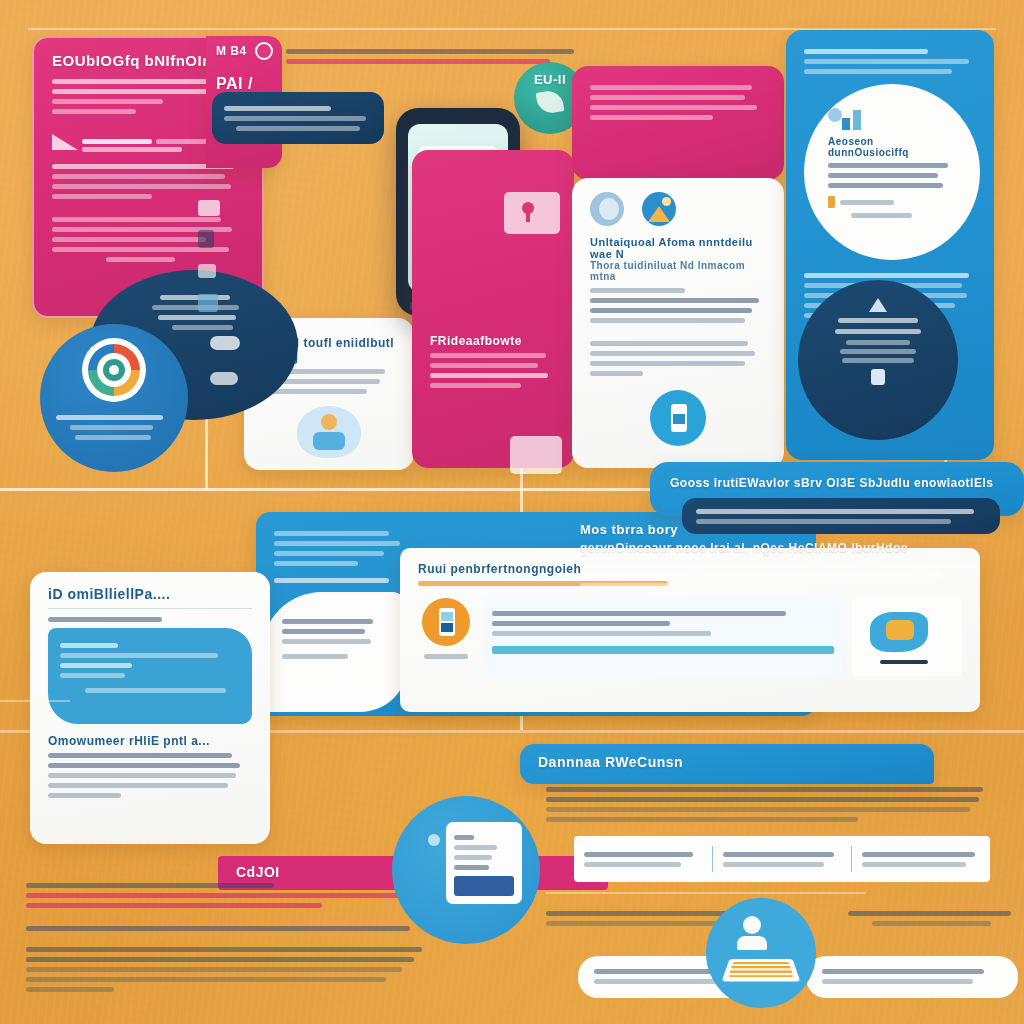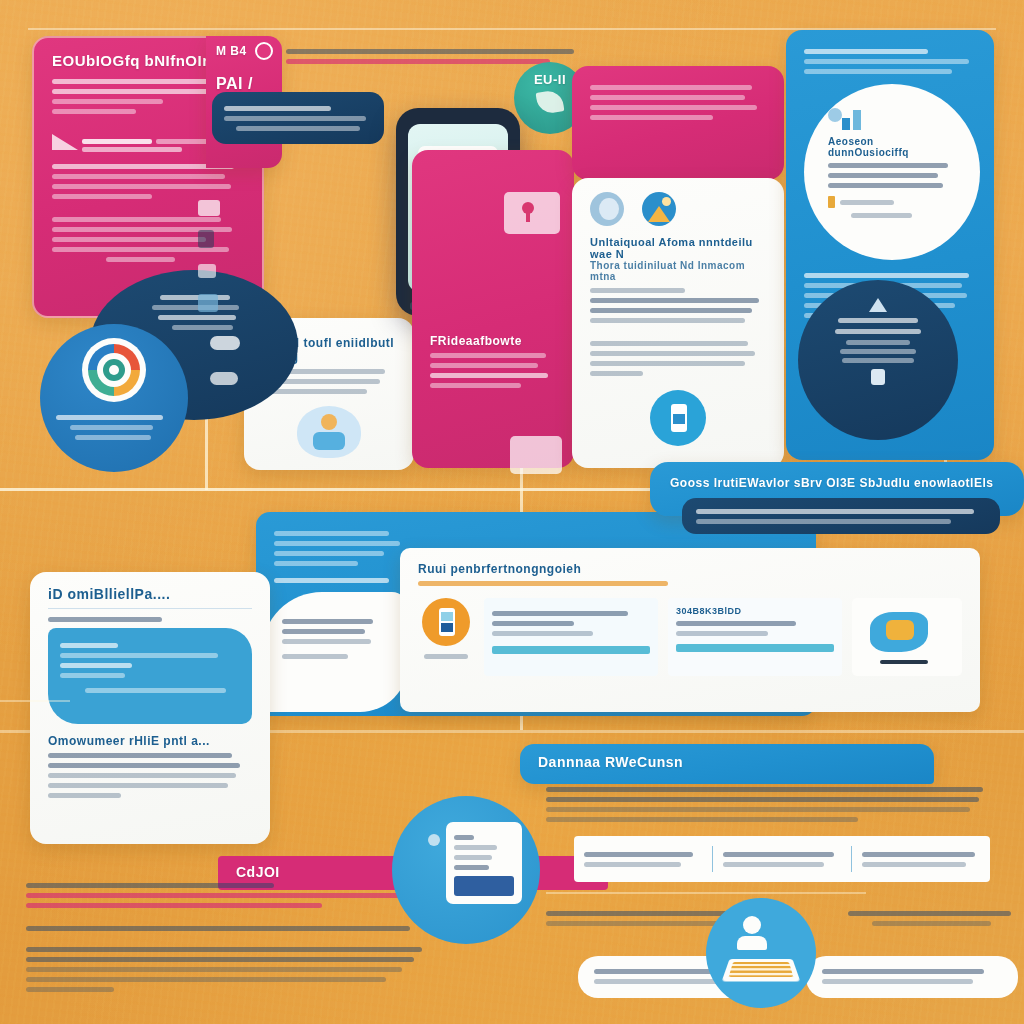--- a/index.html
+++ b/index.html
@@ -292,42 +292,43 @@
           <div style="position:absolute;left:19px;top:25px;width:12px;height:9px;background:#1f5d9c;"></div>
         </div>
         <div class="ln sm ldd" style="width:80%;margin:8px auto 0;"></div>
       </div>
       <div style="flex:1;background:#f4fafd;border-radius:4px;padding:8px;box-sizing:border-box;height:78px;">
         <div class="ln sm ld" style="width:86%"></div>
         <div class="ln sm ld" style="width:52%"></div>
         <div class="ln sm ldd" style="width:64%"></div>
         <div style="height:8px;background:#57bcd6;border-radius:2px;margin-top:10px;"></div>
       </div>
-      <div style="flex:1;background:#f8fbfd;border-radius:4px;padding:8px;box-sizing:border-box;height:78px;">
-        <div class="hd hd-d" style="font-size:9px;">304B8K3BlDD</div>
-        <div class="ln sm ld" style="width:76%"></div>
-        <div class="ln sm ldd" style="width:58%"></div>
-        <div style="height:8px;background:#57bcd6;border-radius:2px;margin-top:8px;"></div>
-      </div>
       <div style="width:110px;height:78px;background:#fdfdfb;border-radius:5px;position:relative;overflow:hidden;">
         <div style="position:absolute;left:18px;top:14px;width:58px;height:40px;background:#3fa9dc;border-radius:40% 28% 46% 32%;"></div>
         <div style="position:absolute;left:34px;top:22px;width:28px;height:20px;background:#f0b23c;border-radius:6px;"></div>
         <div style="position:absolute;left:28px;bottom:12px;width:48px;height:4px;background:#27384a;border-radius:2px;"></div>
       </div>
     </div>
   </div>
 
   <div class="card blue" style="left:650px;top:462px;width:374px;height:54px;border-radius:18px;padding:14px 20px;box-sizing:border-box;">
     <div class="hd hd-w" style="font-size:12px;">Gooss lrutiEWavlor sBrv Ol3E SbJudlu enowlaotlEls</div>
   </div>
   <div class="bubble navy" style="left:682px;top:498px;width:318px;height:36px;padding:6px 14px;box-sizing:border-box;">
     <div class="ln sm lw" style="width:96%"></div>
     <div class="ln sm lwd" style="width:88%"></div>
   </div>
 
+  <div style="position:absolute;left:580px;top:522px;width:420px;">
+    <div class="hd hd-w" style="font-size:13px;">Mos tbrra bory</div>
+    <div class="hd hd-w" style="font-size:12px;opacity:.92;margin-top:4px;">gervnOincoaur nooe Irai al, nQes HeCIAMO lburHdoe</div>
+    <div class="ln sm lwd" style="width:94%;margin-top:8px;"></div>
+    <div class="ln sm lwd" style="width:86%"></div>
+    <div class="ln sm lwd" style="width:22%"></div>
+  </div>
 
 
   <div class="card white pad" style="left:30px;top:572px;width:240px;height:272px;">
     <div class="hd hd-d" style="font-size:14px;">iD omiBlliellPa....</div>
     <div style="height:1px;background:#cfe0ec;margin:6px 0 8px;"></div>
     <div class="ln sm ld" style="width:56%"></div>
     <div style="margin:6px 0 10px;background:#3aa2d4;border-radius:8px 26px 10px 30px;padding:10px 12px;box-sizing:border-box;height:96px;">
       <div class="ln sm lw" style="width:32%"></div>
       <div class="ln sm lwd" style="width:88%"></div>
       <div class="ln sm lw" style="width:40%"></div>

